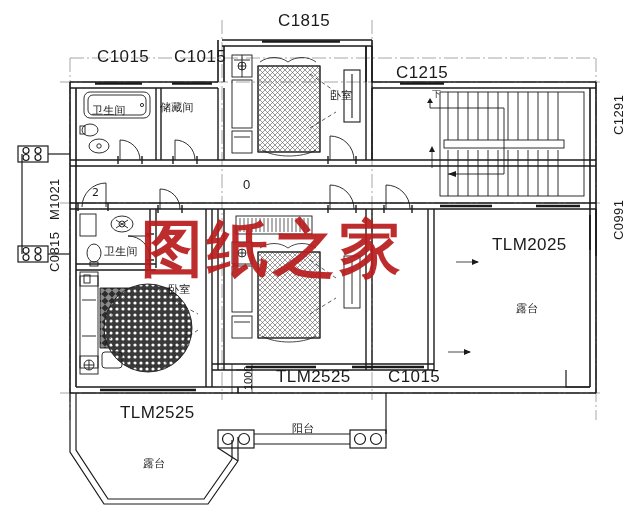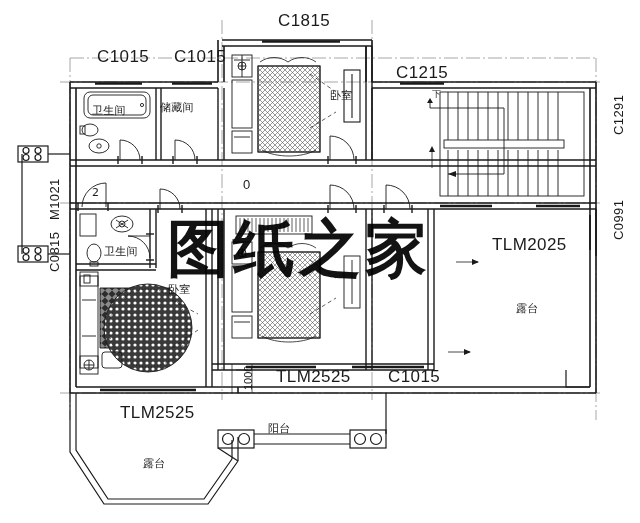--- a/index.html
+++ b/index.html
@@ -49,26 +49,26 @@
   }
   .tiny {
     font-size: 9px;
     font-family: "DejaVu Sans", sans-serif;
   }
   .zeromark {
     font-size: 13px;
   }
   #watermark {
     position: absolute;
-    left: 167px;
+    left: 141px;
     top: 218px;
     font-family: "DejaVu Sans", sans-serif;
     font-size: 62px;
     font-weight: bold;
-    color: #000000;
+    color: #b91c1c;
     opacity: 0.92;
     letter-spacing: 4px;
     line-height: 1;
     pointer-events: none;
     white-space: nowrap;
   }
 </style>
 </head>
 <body>
 
@@ -493,20 +493,20 @@
   <div class="lbl code" style="left:120px; top:404px;">TLM2525</div>
   <div class="lbl dim-v" style="left:243px; top:390px;">1000</div>
 
   <div class="lbl room" style="left:92px; top:105px;">卫生间</div>
   <div class="lbl room" style="left:160px; top:102px;">储藏间</div>
   <div class="lbl room" style="left:330px; top:90px;">卧室</div>
   <div class="lbl tiny" style="left:432px; top:90px;">下</div>
   <div class="lbl room" style="left:104px; top:246px;">卫生间</div>
   <div class="lbl room" style="left:168px; top:284px;">卧室</div>
   <div class="lbl room" style="left:516px; top:303px;">露台</div>
-  <div class="lbl room" style="left:268px; top:423px;text-align:right;">阳台</div>
+  <div class="lbl room" style="left:292px; top:423px;text-align:right;">阳台</div>
   <div class="lbl room" style="left:143px; top:458px;">露台</div>
 
   <div class="lbl zeromark" style="left:243px; top:178px;">0</div>
 
   <div id="watermark">图纸之家</div>
 
 </div>
 
 </body></html>

